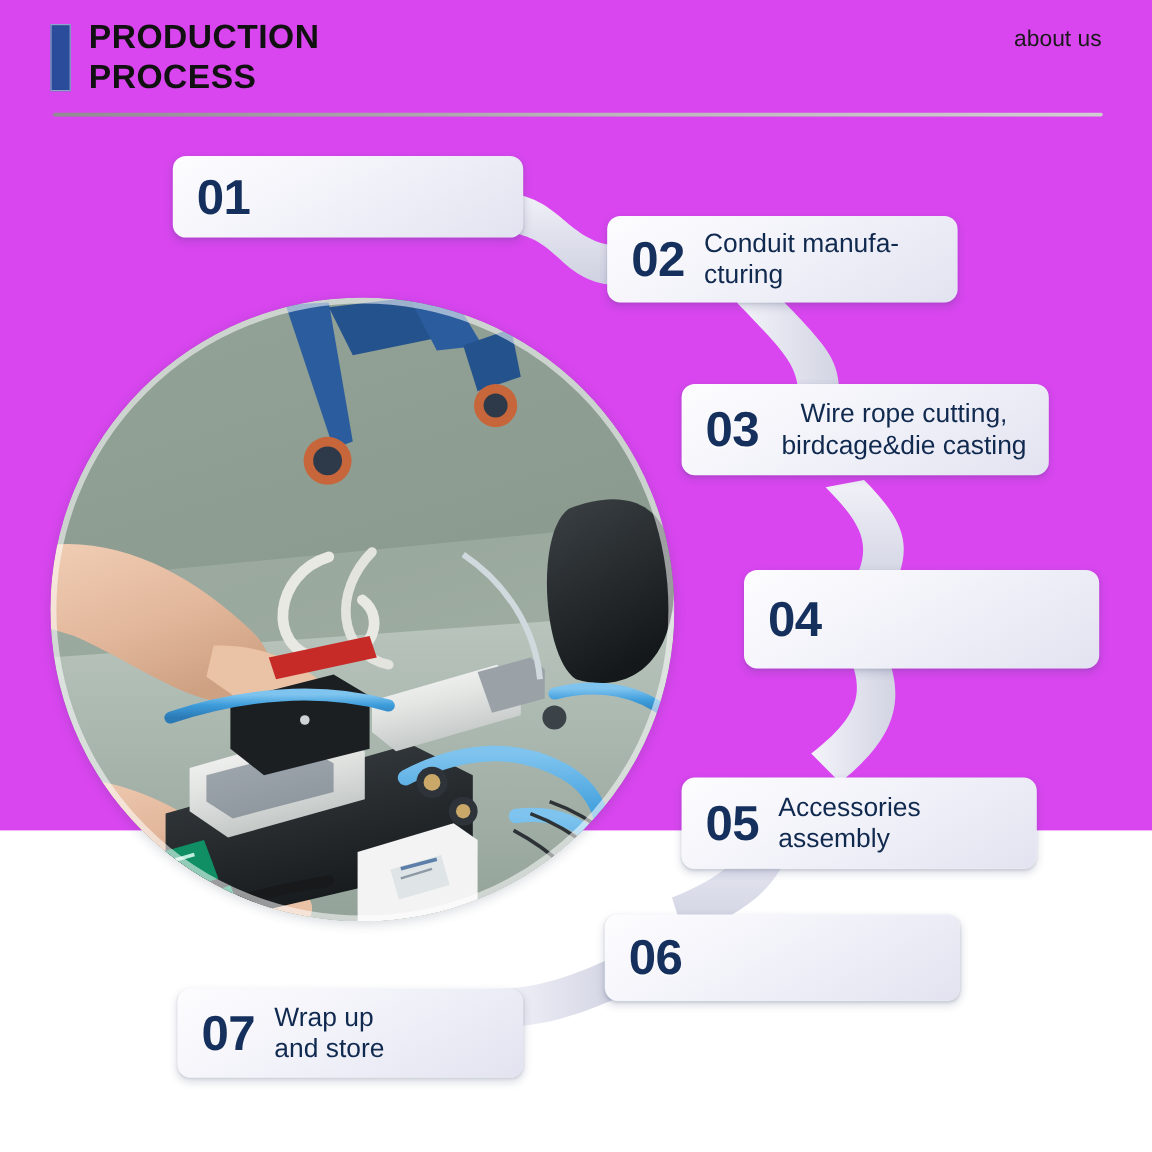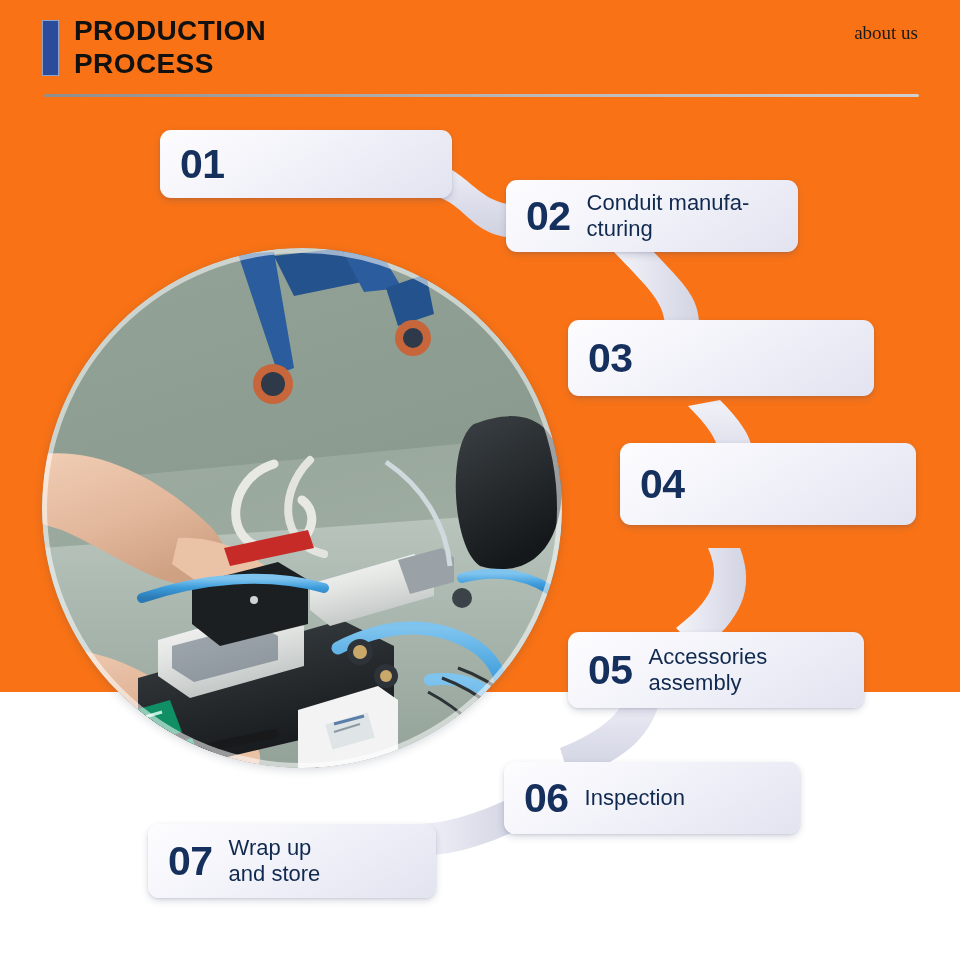--- a/index.html
+++ b/index.html
@@ -9,21 +9,21 @@
     height: 960px;
     background: #ffffff;
     font-family: "Liberation Sans", sans-serif;
     overflow: hidden;
   }
 
   #page {
     position: relative;
     width: 960px;
     height: 692px;
-    background: #f97316;
+    background: #d946ef;
   }
 
   
   #header {
     position: absolute;
     left: 0; top: 0;
     width: 960px; height: 104px;
   }
   #accent-bar {
     position: absolute;
@@ -39,21 +39,20 @@
     font-weight: bold;
     font-size: 28px;
     line-height: 33px;
     letter-spacing: 0.4px;
   }
   #about-us {
     position: absolute;
     right: 42px; top: 22px;
     color: #1a1a1a;
     font-size: 19px;
-    font-family: Liberation Serif, serif;
   }
   #header-rule {
     position: absolute;
     left: 44px; top: 94px;
     width: 875px; height: 3px;
     background: linear-gradient(to right,#8e8e8e,#b9b9b9 55%,#cfcfcf);
     border-radius: 2px;
   }
 
   
@@ -270,47 +269,48 @@
 
         <path d="M400,430 C438,444 468,470 486,500" fill="none" stroke="#2d3236" stroke-width="3"></path>
         <path d="M416,420 C456,434 486,462 504,492" fill="none" stroke="#2d3236" stroke-width="3"></path>
         <path d="M386,444 C420,462 446,488 462,514" fill="none" stroke="#2d3236" stroke-width="3"></path>
 
         <circle cx="260" cy="260" r="258" fill="none" stroke="rgba(255,255,255,0.55)" stroke-width="6"></circle>
       </g>
     </svg>
   </div>
 
-  <div class="card" style="left:160px; top:130px; width:292px; height:68px;">
+  <div class="card" style="left:144px; top:130px; width:292px; height:68px;">
     <span class="num">01</span>
   </div>
 
   <div class="card" style="left:506px; top:180px; width:292px; height:72px;">
     <span class="num">02</span>
     <span class="lbl">Conduit manufa-
 cturing</span>
   </div>
 
   <div class="card" style="left:568px; top:320px; width:306px; height:76px;text-align:center;">
     <span class="num">03</span>
-  </div>
-
-  <div class="card" style="left:620px; top:443px; width:296px; height:82px;">
+    <span class="lbl">Wire rope cutting,
+birdcage&amp;die casting</span>
+  </div>
+
+  <div class="card" style="left:620px; top:475px; width:296px; height:82px;">
     <span class="num">04</span>
   </div>
 
-  <div class="card" style="left:568px; top:632px; width:296px; height:76px;">
+  <div class="card" style="left:568px; top:648px; width:296px; height:76px;">
     <span class="num">05</span>
     <span class="lbl">Accessories
 assembly</span>
   </div>
 
-  <div class="card" style="left:504px; top:762px; width:296px; height:72px;">
+  <div class="card" style="left:504px; top:762px; width:296px; height:72px;text-align:center;">
     <span class="num">06</span>
-    <span class="lbl">Inspection</span>
   </div>
 
   <div class="card" style="left:148px; top:824px; width:288px; height:74px;justify-content:flex-end;">
     <span class="num">07</span>
     <span class="lbl">Wrap up
 and store</span>
   </div>
 
 </div>
 

